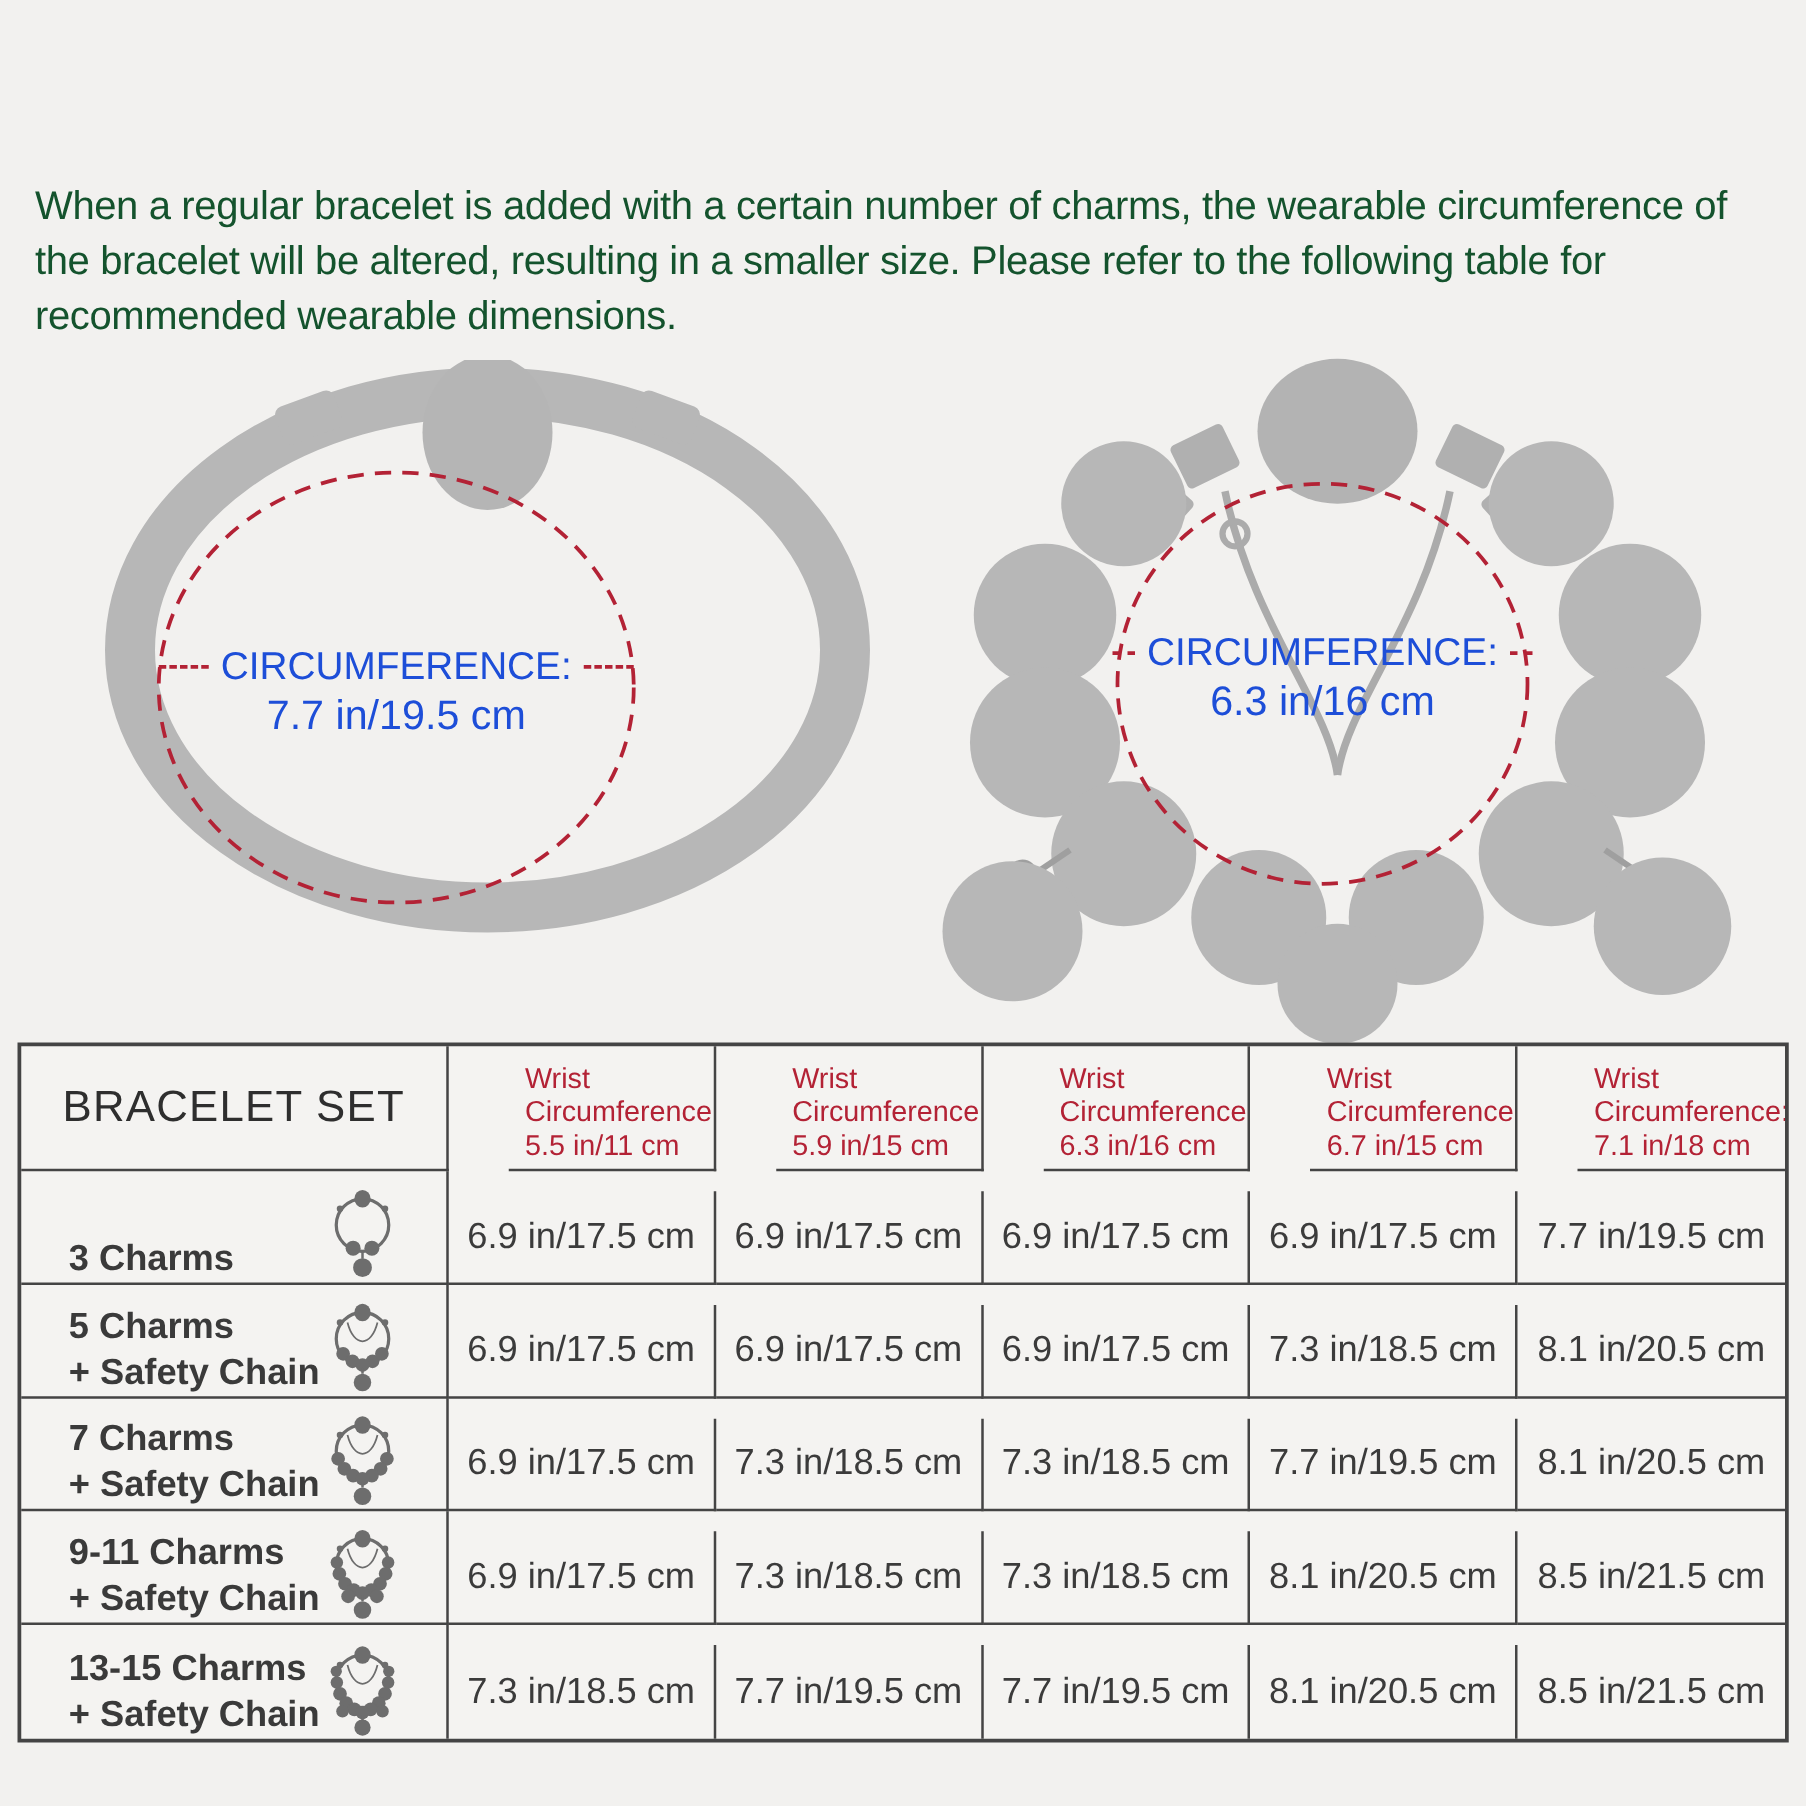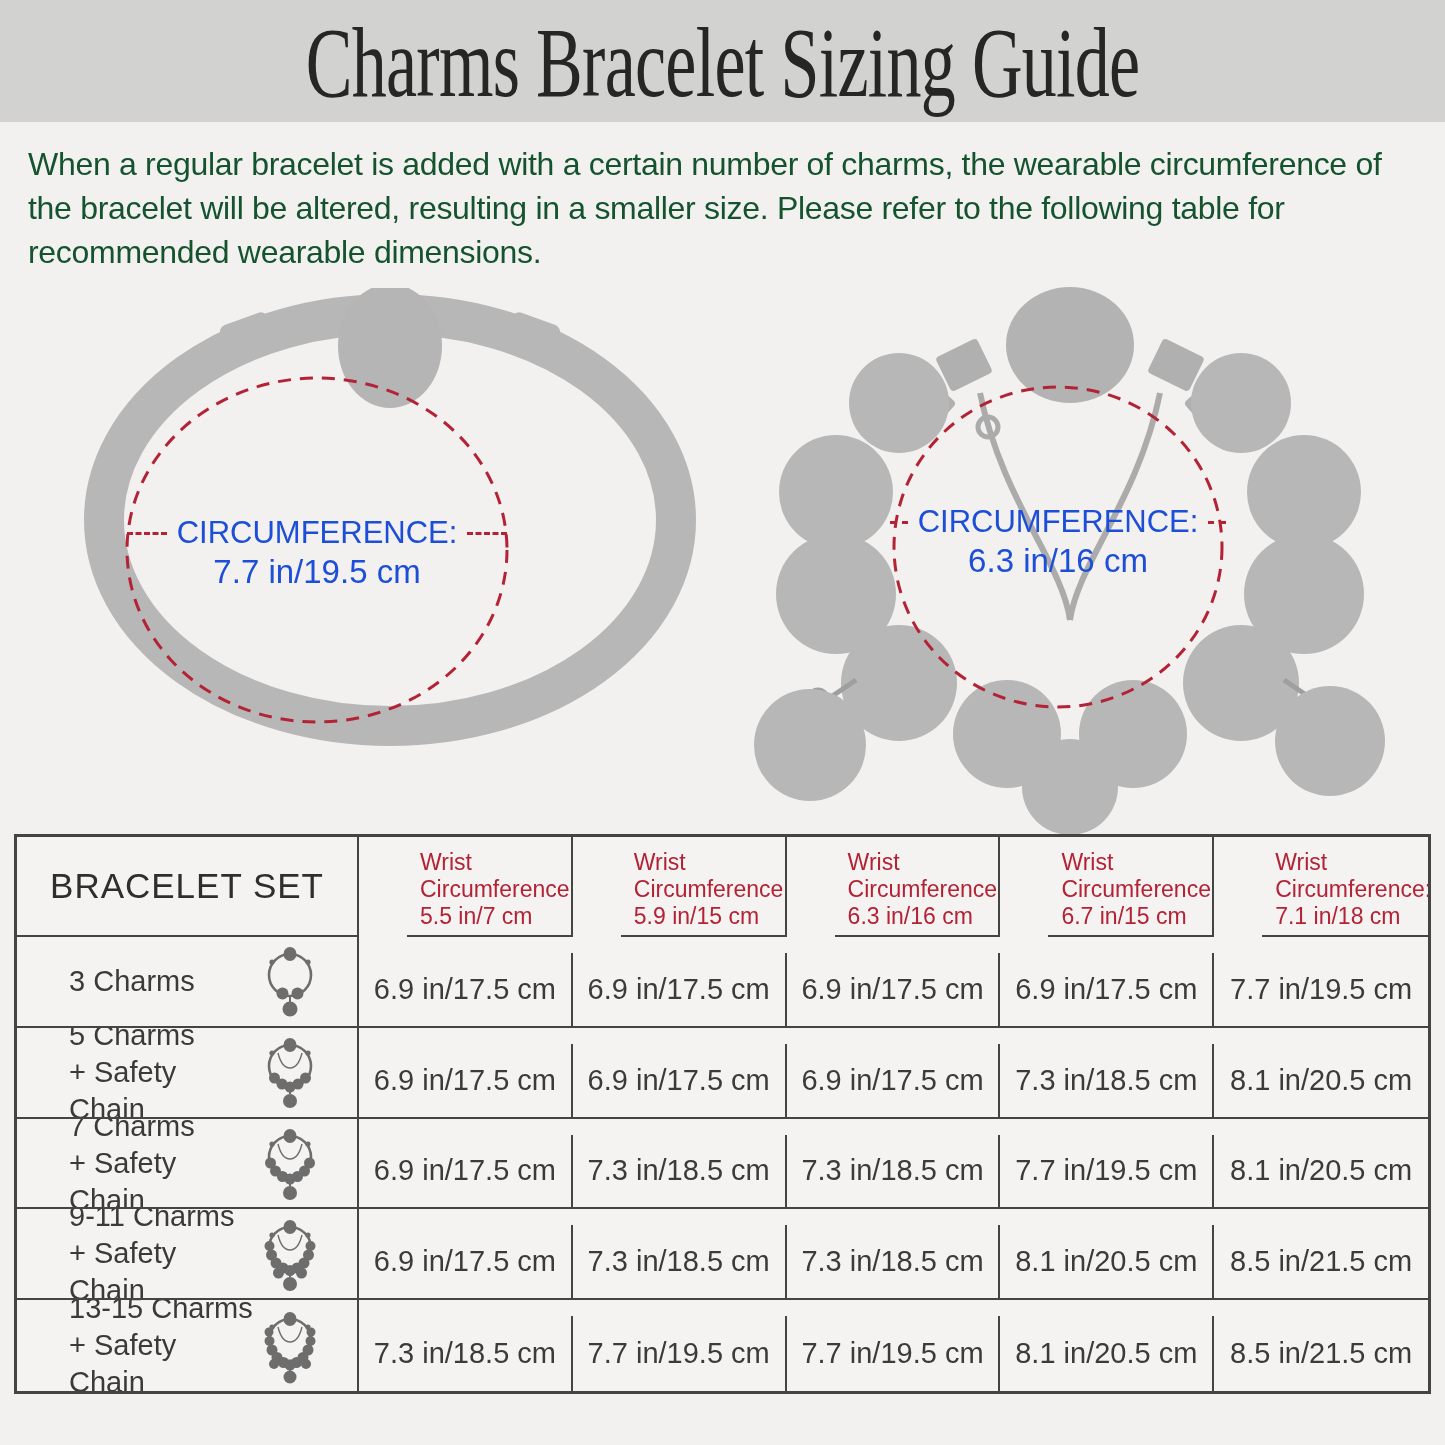--- a/index.html
+++ b/index.html
@@ -36,35 +36,32 @@
               background:#f4f3f1;border:3px solid #444444;box-sizing:border-box;}
   .cell{border-right:2px solid #444444;border-bottom:2px solid #444444;box-sizing:border-box;
         overflow:hidden;}
   .cell.last-col{border-right:none;}
   .cell.last-row{border-bottom:none;}
   .corner-cell{display:flex;align-items:center;justify-content:center;}
   .corner-label{font-size:35px;letter-spacing:1px;color:#2e2e2e;}
   .col-head{padding:12px 6px 0 13px;margin-left:48px;}
   .h-red{color:#b32235;font-size:23px;line-height:27px;}
   .h-dark{color:#3c3c3c;font-size:27px;line-height:30px;margin-top:4px;letter-spacing:0.3px;}
-  .row-label-cell{display:flex;align-items:center;justify-content:space-between;
-                  padding:0 34px 0 52px;}
+  .row-label-cell{display:flex;align-items:flex-end;justify-content:space-between;
+                  padding:0 34px 0 38px;font-weight:bold;}
   .row-label{font-size:29px;line-height:37px;color:#3a3a3a;}
   .value-cell{display:flex;align-items:center;justify-content:center;
               font-size:29px;color:#3b3b3b;margin-top:16px;}
   .set-icon{flex:0 0 auto;}
 </style>
 </head>
 <body>
 
 <div class="page">
 
-  <div class="title-band">
-    <div class="title">Charms Bracelet Sizing Guide</div>
-  </div>
 
   <div class="intro">When a regular bracelet is added with a certain number of charms, the wearable circumference of the bracelet will be altered, resulting in a smaller size. Please refer to the following table for recommended wearable dimensions.</div>
 
   <div class="diagram diagram-left">
     <svg width="640" height="480" viewBox="0 0 640 480">
       <ellipse cx="320" cy="232" rx="286" ry="206" fill="none" stroke="#b7b7b7" stroke-width="40"></ellipse>
       <rect x="152" y="30" width="50" height="32" rx="7" fill="#b7b7b7" transform="rotate(-20 177 46)"></rect>
       <rect x="438" y="30" width="50" height="32" rx="7" fill="#b7b7b7" transform="rotate(20 463 46)"></rect>
       <ellipse cx="320" cy="58" rx="52" ry="62" fill="#b5b5b5"></ellipse>
       <ellipse cx="247" cy="262" rx="190" ry="172" fill="none" stroke="#b32235" stroke-width="3" stroke-dasharray="13 9"></ellipse>
@@ -125,21 +122,21 @@
     </div>
   </div>
 
   <div class="size-table">
 
     <div class="cell corner-cell">
       <span class="corner-label">BRACELET SET</span>
     </div>
     <div class="cell col-head">
       <div class="h-red">Wrist Circumference:</div>
-      <div class="h-red">5.5 in/7 cm</div>
+      <div class="h-red">5.5 in/11 cm</div>
       <div class="h-dark">SUGGESTED SIZE</div>
     </div>
     <div class="cell col-head">
       <div class="h-red">Wrist Circumference:</div>
       <div class="h-red">5.9 in/15 cm</div>
       <div class="h-dark">SUGGESTED SIZE</div>
     </div>
     <div class="cell col-head">
       <div class="h-red">Wrist Circumference:</div>
       <div class="h-red">6.3 in/16 cm</div>

